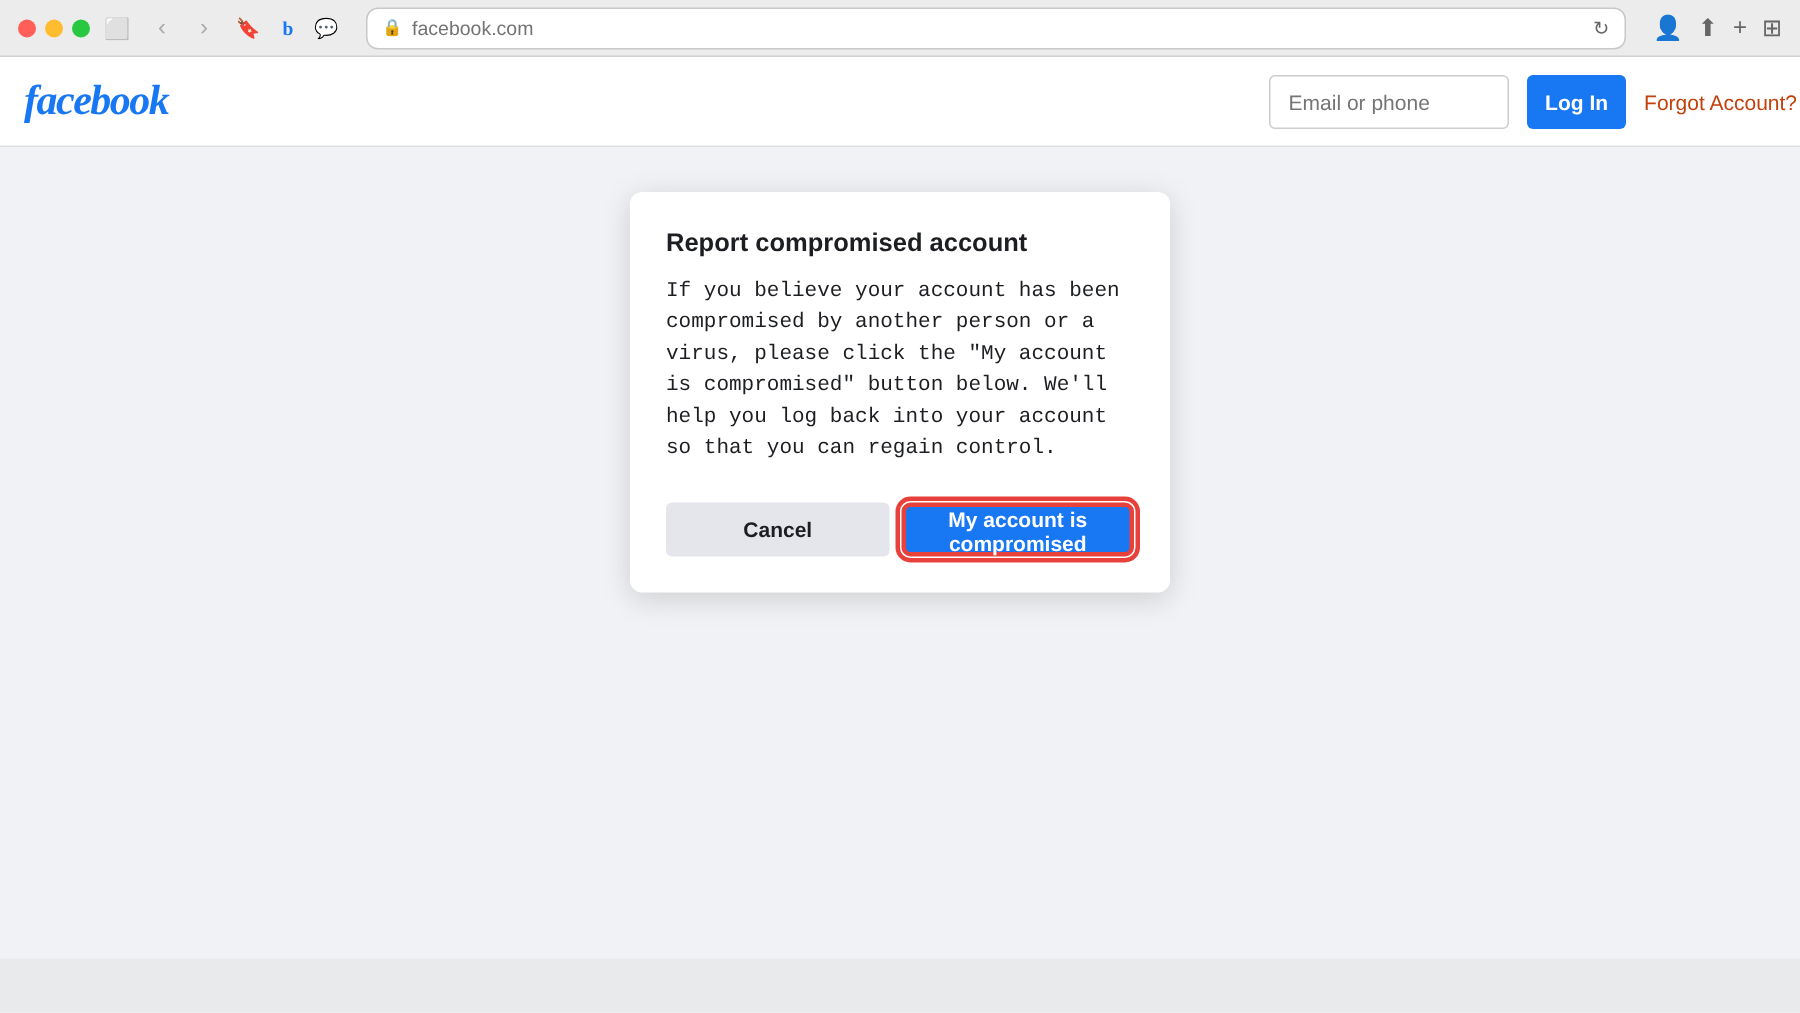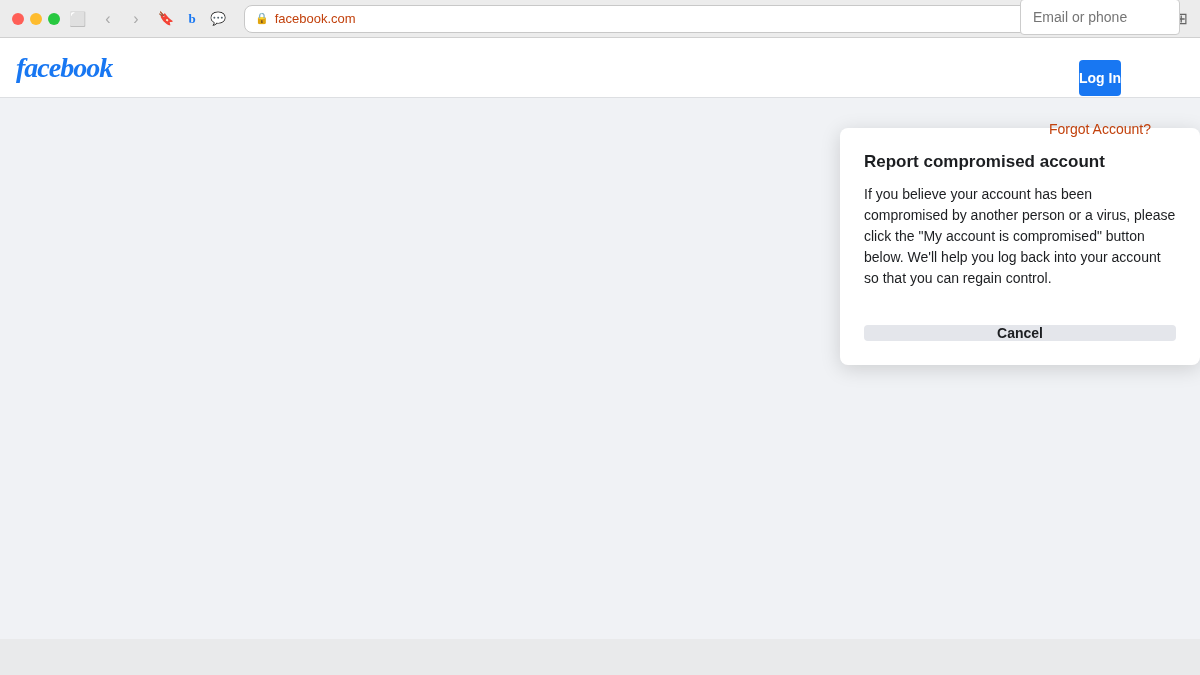--- a/index.html
+++ b/index.html
@@ -68,21 +68,21 @@
       gap: 6px;
     }
 
     .lock-icon {
       color: #666;
       font-size: 11px;
     }
 
     .address-text {
       font-size: 13px;
-      color: #c2410c;
+      color: #737373;
       flex: 1;
     }
 
     .reload-icon {
       color: #666;
       font-size: 13px;
       cursor: pointer;
     }
 
     .browser-actions {
@@ -130,41 +130,40 @@
       font-family: Georgia, serif;
       font-size: 28px;
       font-weight: bold;
       color: #1877f2;
       letter-spacing: -1px;
       font-style: italic;
     }
 
     .fb-nav-right {
       position: absolute;
-      right: 20px;
-      display: flex;
-      align-items: center;
-      gap: 25px;
-      flex-direction: column;
+      right: 2px;
+      display: flex;
+      align-items: center;
+      gap: 12px;
     }
 
     .fb-input {
       height: 36px;
       padding: 0 12px;
       border: 1px solid #ccc;
       border-radius: 4px;
       font-size: 14px;
       color: #333;
       outline: none;
       width: 160px;
     }
 
     .fb-login-btn {
       height: 36px;
-      padding: 0 0;
+      padding: 0 12px;
       background: #1877f2;
       color: white;
       border: none;
       border-radius: 4px;
       font-size: 14px;
       font-weight: 600;
       cursor: pointer;
     }
 
     .fb-forgot-link {
@@ -181,21 +180,21 @@
       display: flex;
       align-items: flex-start;
       justify-content: center;
       padding-top: 30px;
     }
 
     
     .modal-overlay {
       width: 100%;
       display: flex;
-      justify-content: flex-end;
+      justify-content: center;
     }
 
     .modal {
       background: white;
       border-radius: 8px;
       padding: 24px;
       width: 360px;
       box-shadow: 0 4px 20px rgba(0,0,0,0.15);
     }
 
@@ -203,27 +202,27 @@
       font-size: 17px;
       font-weight: 700;
       color: #1c1e21;
       margin-bottom: 12px;
     }
 
     .modal-body {
       font-size: 14px;
       color: #1c1e21;
       line-height: 1.5;
-      margin-bottom: 36px;
+      margin-bottom: 25px;
+      font-family: Liberation Mono, monospace;
     }
 
     .modal-actions {
       display: flex;
       gap: 8px;
-      flex-direction: column;
     }
 
     .btn-cancel {
       flex: 1;
       height: 36px;
       background: #e4e6eb;
       color: #1c1e21;
       border: none;
       border-radius: 4px;
       font-size: 14px;
@@ -301,16 +300,17 @@
   </div>
 </div>
 
 <div class="page-content">
   <div class="modal-overlay">
     <div class="modal">
       <div class="modal-title">Report compromised account</div>
       <div class="modal-body">If you believe your account has been compromised by another person or a virus, please click the "My account is compromised" button below. We'll help you log back into your account so that you can regain control.</div>
       <div class="modal-actions">
         <button class="btn-cancel">Cancel</button>
+        <button class="btn-compromised">My account is compromised</button>
       </div>
     </div>
   </div>
 </div>
 
 </body></html>

